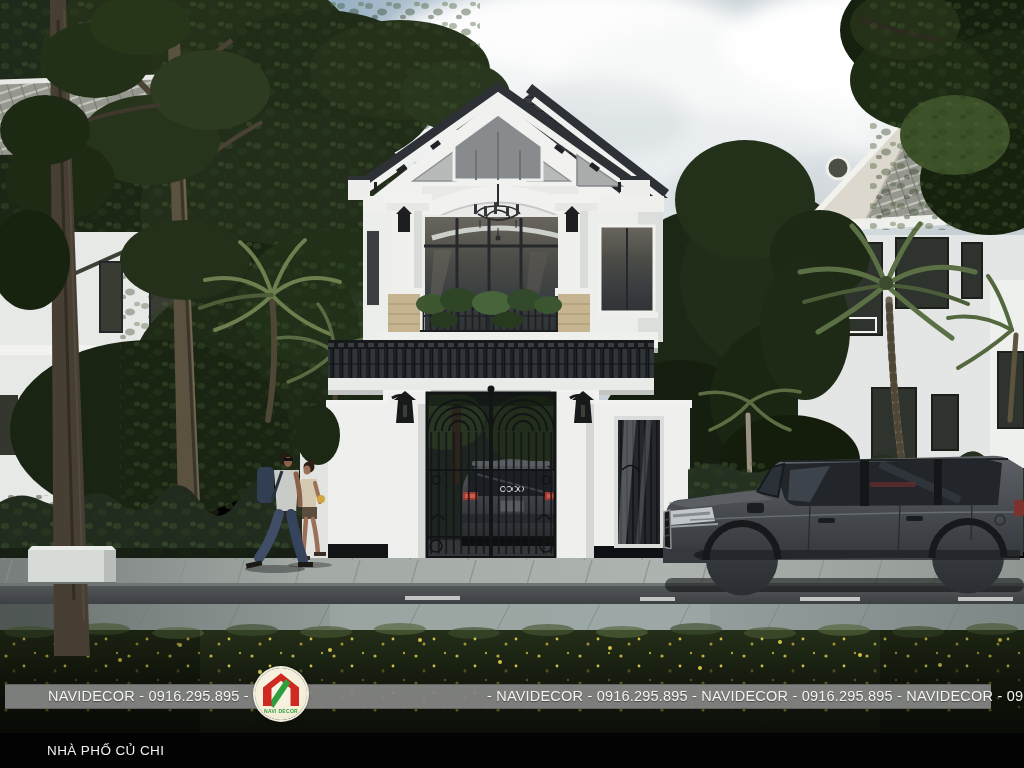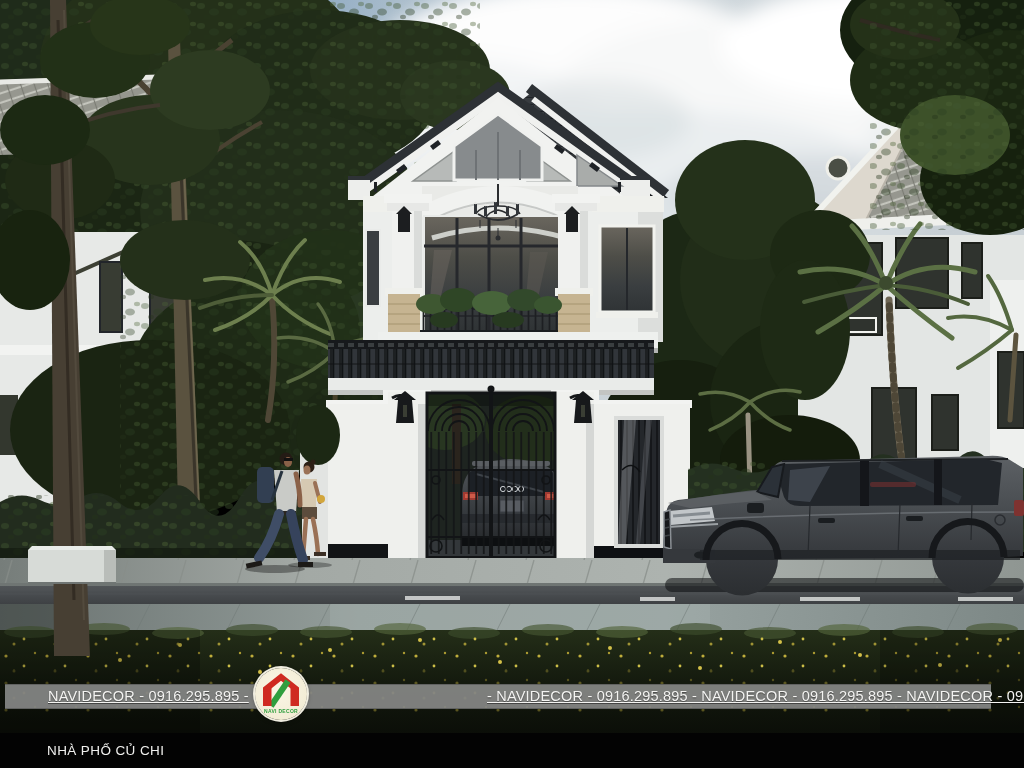--- a/index.html
+++ b/index.html
@@ -5,21 +5,21 @@
   html,body{margin:0;padding:0;background:#222;}
   .stage{position:relative;width:1024px;height:768px;overflow:hidden;background:#000;
          font-family:"Liberation Sans",sans-serif;}
   .scene{position:absolute;left:0;top:0;display:block;}
   .banner{position:absolute;left:5px;top:684px;width:986px;height:23px;
           background:rgba(140,141,140,0.88);
           border-top:1px solid rgba(90,91,90,.8);border-bottom:1px solid rgba(90,91,90,.8);
           z-index:2;}
   .btxt{position:absolute;top:0;height:17px;line-height:23px;font-size:14.5px;
         color:#f4f4f2;white-space:nowrap;letter-spacing:.2px;
-        text-shadow:0 1px 1px rgba(0,0,0,.45);text-decoration:underline;}
+        text-shadow:0 1px 1px rgba(0,0,0,.45);}
   .btxt.left{left:43px;}
   .btxt.right{left:482px;}
   .logo{position:absolute;left:255px;top:668px;width:52px;height:52px;border-radius:50%;
         background:radial-gradient(circle at 45% 40%, #faf6e6 0%, #f3edd6 70%, #e8e2c8 100%);
         box-shadow:0 0 0 2px #f0ede0, 0 1px 5px rgba(0,0,0,.55);z-index:3;}
   .logo svg{position:absolute;left:0;top:0;}
   .logo-text{position:absolute;bottom:6px;left:0;width:100%;text-align:center;
              font-size:5px;font-weight:bold;color:#2f9e3e;letter-spacing:.3px;}
   .caption-bar{position:absolute;left:0;top:733px;width:1024px;height:35px;background:#030303;z-index:2;}
   .caption-bar span{position:absolute;left:47px;top:0;line-height:35px;font-size:13.5px;

